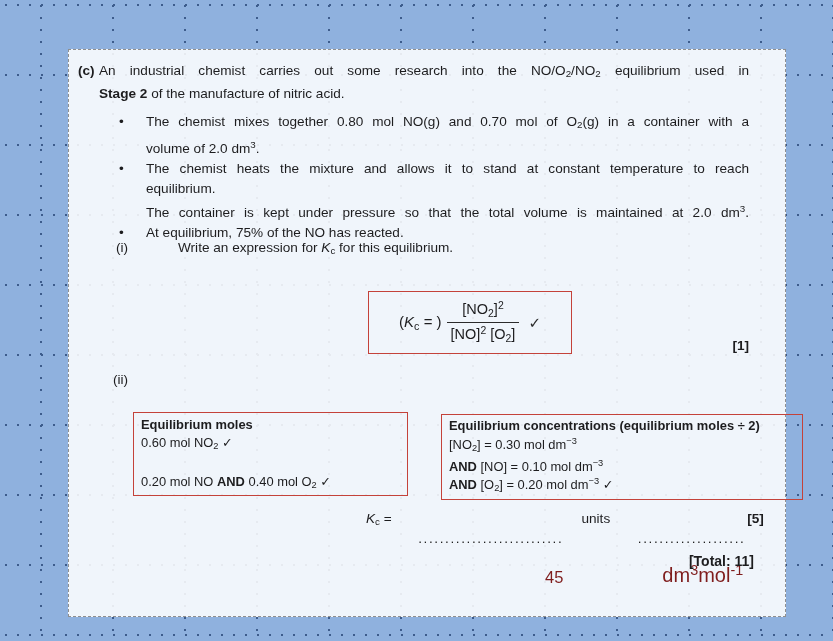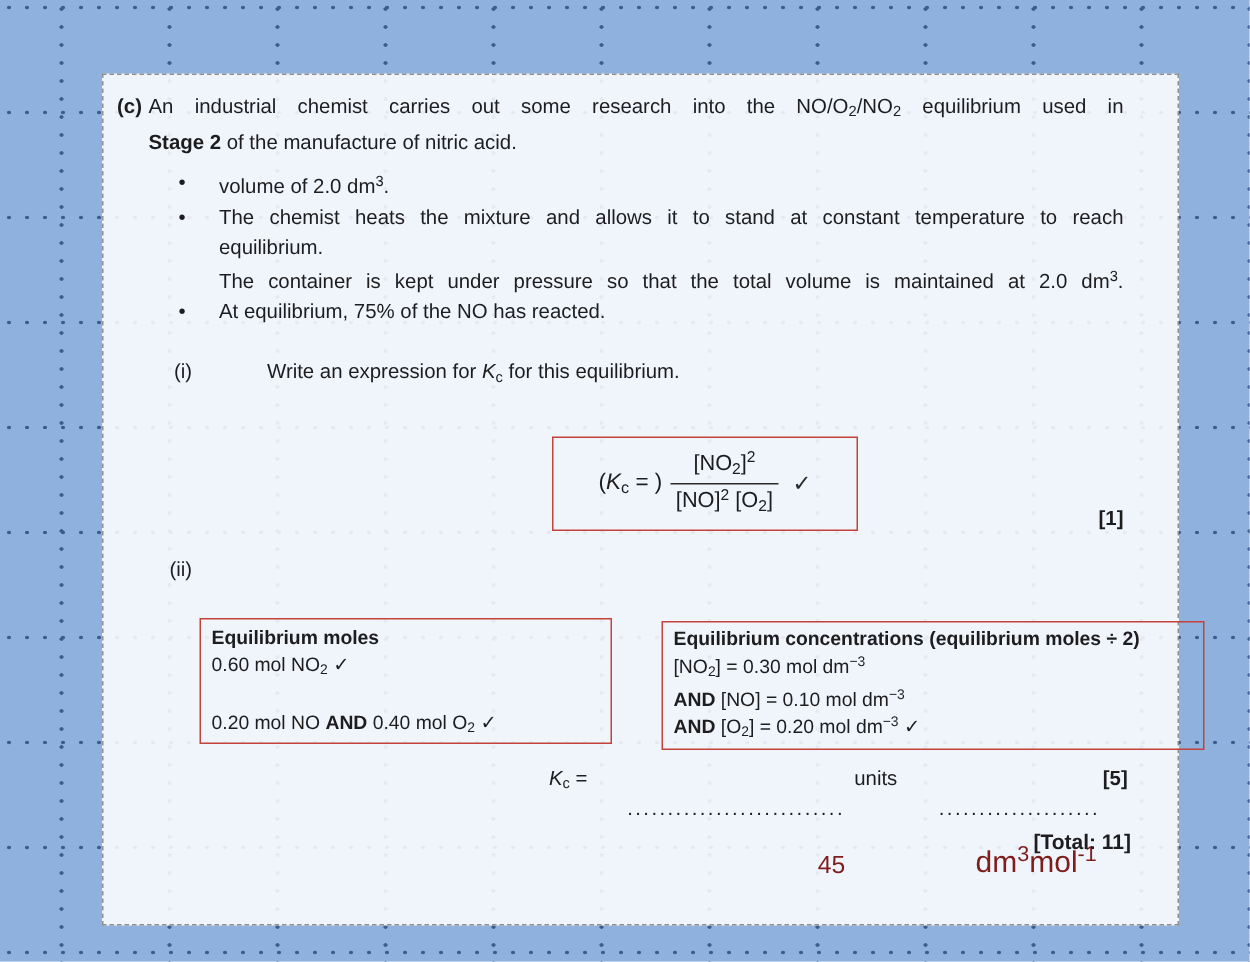--- a/index.html
+++ b/index.html
@@ -50,38 +50,39 @@
   .box-line{min-height:15px;}
   .moles-box .box-line{min-height:18px;}
   .answer-row{left:297px;top:459px;display:flex;align-items:baseline;white-space:pre;}
   .slot{display:inline-block;position:relative;overflow:hidden;vertical-align:baseline;}
   .slot1{width:168px;}
   .slot2{width:128px;}
   .dots{letter-spacing:1.6px;color:#1f1f1f;}
   .ans{position:absolute;left:0;right:0;bottom:4px;text-align:right;color:#7f1d1d;line-height:1;}
   .ans-val{font-size:16.5px;}
   .ans-units{font-size:20px;}
-  .units-lbl{margin:0 5px 0 6px;}
+  .units-lbl{margin:0 5px 0 18px;}
   .marks5{font-weight:bold;margin-left:4px;}
   .total{right:31px;top:501px;font-weight:bold;font-size:14px;}
 </style>
 </head>
 <body>
 
 <div class="page">
 
   <span class="abs intro-label part-label">(c)</span>
   <div class="abs intro">
     <div class="jline stretch"><span>An industrial chemist carries out some research into the NO/O</span><span class="s-sub">2</span><span>/NO</span><span class="s-sub">2</span><span> equilibrium used in</span></div>
     <div class="jline"><span class="s-b">Stage 2</span><span> of the manufacture of nitric acid.</span></div>
   </div>
 
   <div class="abs bullets">
     <div class="bullet-item">
       <span class="bullet-glyph">•</span>
+      <div class="jline stretch"><span>The chemist mixes together 0.80 mol NO(g) and 0.70 mol of O</span><span class="s-sub">2</span><span>(g) in a container with a</span></div>
       <div class="jline"><span>volume of 2.0 dm</span><span class="s-sup">3</span><span>.</span></div>
     </div>
     <div class="bullet-item">
       <span class="bullet-glyph">•</span>
       <div class="jline stretch"><span>The chemist heats the mixture and allows it to stand at constant temperature to reach</span></div>
       <div class="jline"><span>equilibrium.</span></div>
     </div>
     <div class="bullet-item">
       <span class="bullet-glyph"></span>
       <div class="jline stretch"><span>The container is kept under pressure so that the total volume is maintained at 2.0 dm</span><span class="s-sup">3</span><span>.</span></div>

